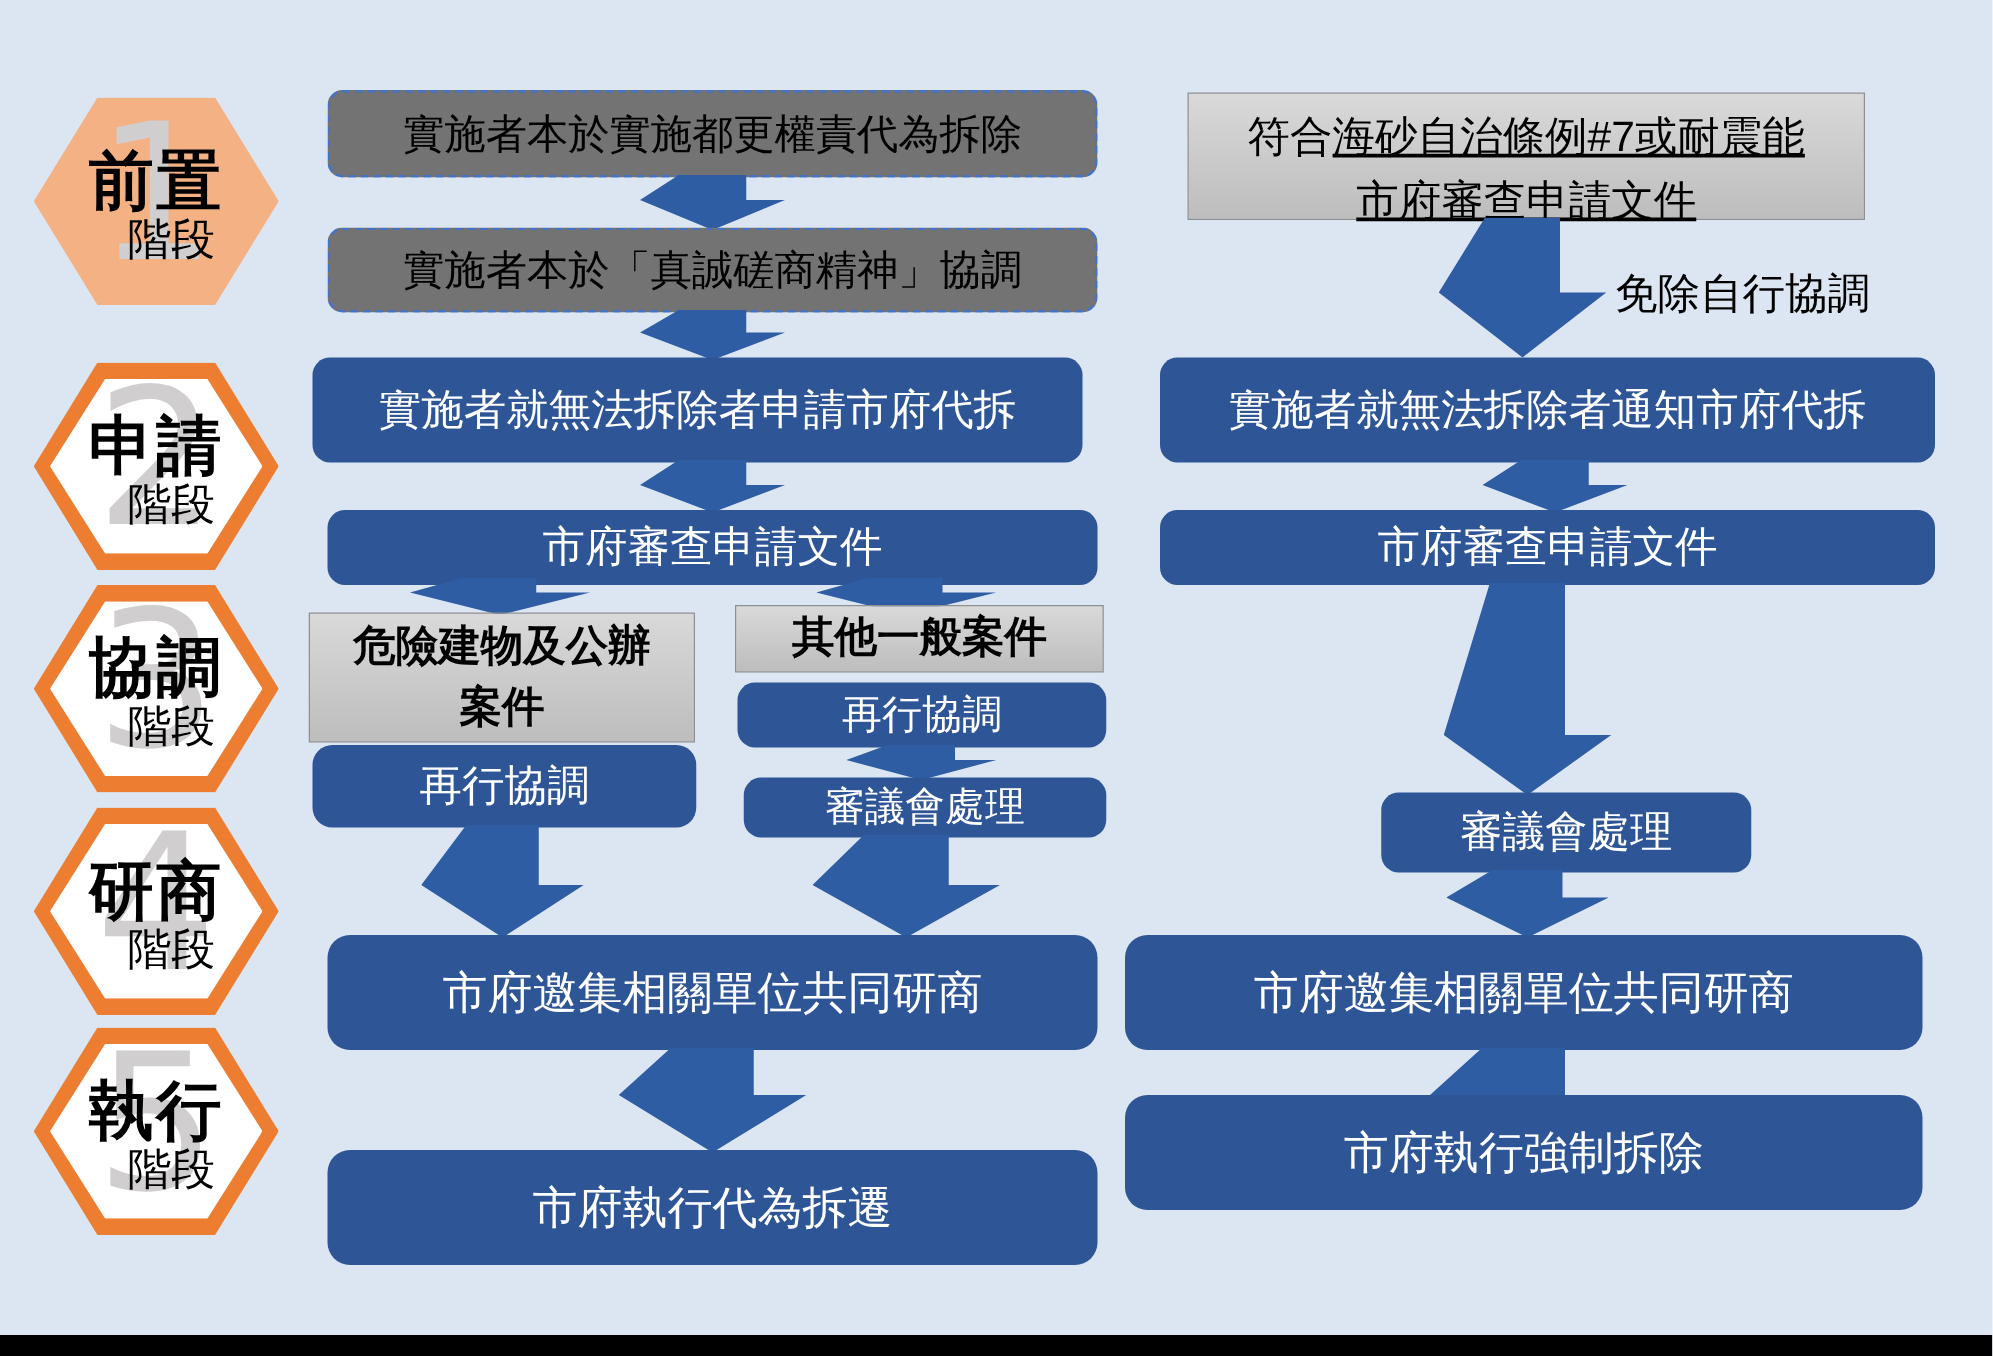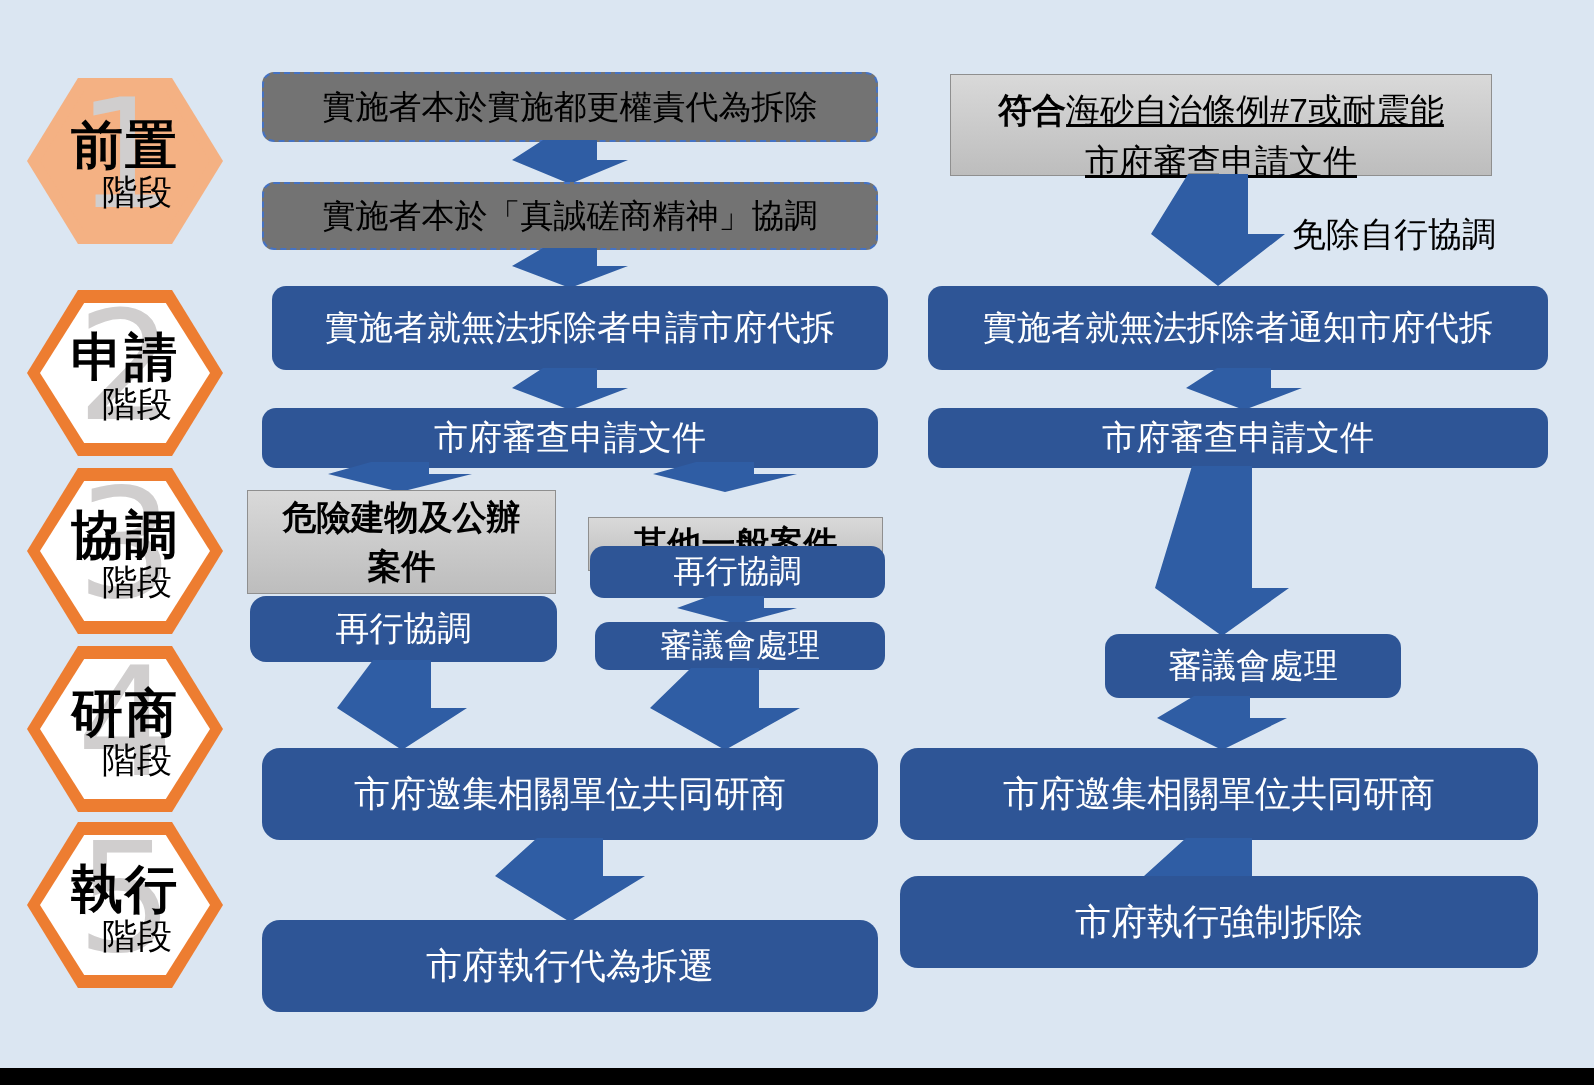--- a/index.html
+++ b/index.html
@@ -50,21 +50,21 @@
   .blue{
     background:var(--box-blue); color:var(--text-white);
     border-radius:14px; font-size:34px;
   }
   .blue.big{font-size:36px; border-radius:18px;}
   .gray{
     background:linear-gradient(var(--gray-box-light),var(--gray-box-dark));
     border:1px solid #8f8f8f; font-weight:700; font-size:34px; line-height:1.45;
   }
   .gray.header{font-weight:400; font-size:34px; line-height:1.5;}
-  .gray.header .b{font-weight:700;text-align:center;}
+  .gray.header .b{font-weight:400;text-align:center;}
   .gray.header .u{text-decoration:underline;}
   .flow-label{position:absolute; font-size:34px; color:var(--text-black); white-space:nowrap;}
   
   .arrow{
     position:absolute; background:var(--arrow-blue);
     clip-path:polygon(
       calc(50% - var(--sw)/2) 0,
       calc(50% + var(--sw)/2) 0,
       calc(50% + var(--sw)/2) calc(100% - var(--hh)),
       100% calc(100% - var(--hh)),
@@ -116,32 +116,32 @@
     <div class="hex-labels">
       <div class="hex-main">執行</div>
       <div class="hex-sub">階段</div>
     </div>
   </div>
 
   <div class="box dashed" style="left:262px;top:72px;width:616px;height:70px">實施者本於實施都更權責代為拆除</div>
   <div class="arrow" style="left:512px;top:140px;width:116px;height:44px;--sw:54px;--hh:24px"></div>
   <div class="box dashed" style="left:262px;top:182px;width:616px;height:68px">實施者本於「真誠磋商精神」協調</div>
   <div class="arrow" style="left:512px;top:248px;width:116px;height:40px;--sw:54px;--hh:22px"></div>
-  <div class="box blue" style="left:272px;top:286px;width:616px;height:84px">實施者就無法拆除者申請市府代拆</div>
+  <div class="box blue" style="left:250px;top:286px;width:616px;height:84px">實施者就無法拆除者申請市府代拆</div>
   <div class="arrow" style="left:512px;top:368px;width:116px;height:42px;--sw:54px;--hh:22px"></div>
   <div class="box blue" style="left:262px;top:408px;width:616px;height:60px">市府審查申請文件</div>
 
   <div class="arrow" style="left:328px;top:462px;width:144px;height:30px;--sw:58px;--hh:18px"></div>
   <div class="arrow" style="left:653px;top:462px;width:144px;height:30px;--sw:58px;--hh:18px"></div>
 
   <div class="box gray" style="left:247px;top:490px;width:309px;height:104px;padding:0 26px">危險建物及公辦案件</div>
   <div class="box blue" style="left:250px;top:596px;width:307px;height:66px;border-radius:16px">再行協調</div>
   <div class="arrow" style="left:337px;top:660px;width:130px;height:90px;--sw:58px;--hh:42px"></div>
 
-  <div class="box gray" style="left:588px;top:517px;width:295px;height:54px">其他一般案件</div>
+  <div class="box gray" style="left:588px;top:484px;width:295px;height:54px">其他一般案件</div>
   <div class="box blue" style="left:590px;top:546px;width:295px;height:52px;font-size:32px">再行協調</div>
   <div class="arrow" style="left:677px;top:596px;width:120px;height:28px;--sw:54px;--hh:16px"></div>
   <div class="box blue" style="left:595px;top:622px;width:290px;height:48px;font-size:32px">審議會處理</div>
   <div class="arrow" style="left:650px;top:668px;width:150px;height:82px;--sw:68px;--hh:42px"></div>
 
   <div class="box blue big" style="left:262px;top:748px;width:616px;height:92px">市府邀集相關單位共同研商</div>
   <div class="arrow" style="left:495px;top:838px;width:150px;height:84px;--sw:66px;--hh:46px"></div>
   <div class="box blue big" style="left:262px;top:920px;width:616px;height:92px">市府執行代為拆遷</div>
 
   <div class="box gray header" style="left:950px;top:74px;width:542px;height:102px;display:block;padding-top:10px">

